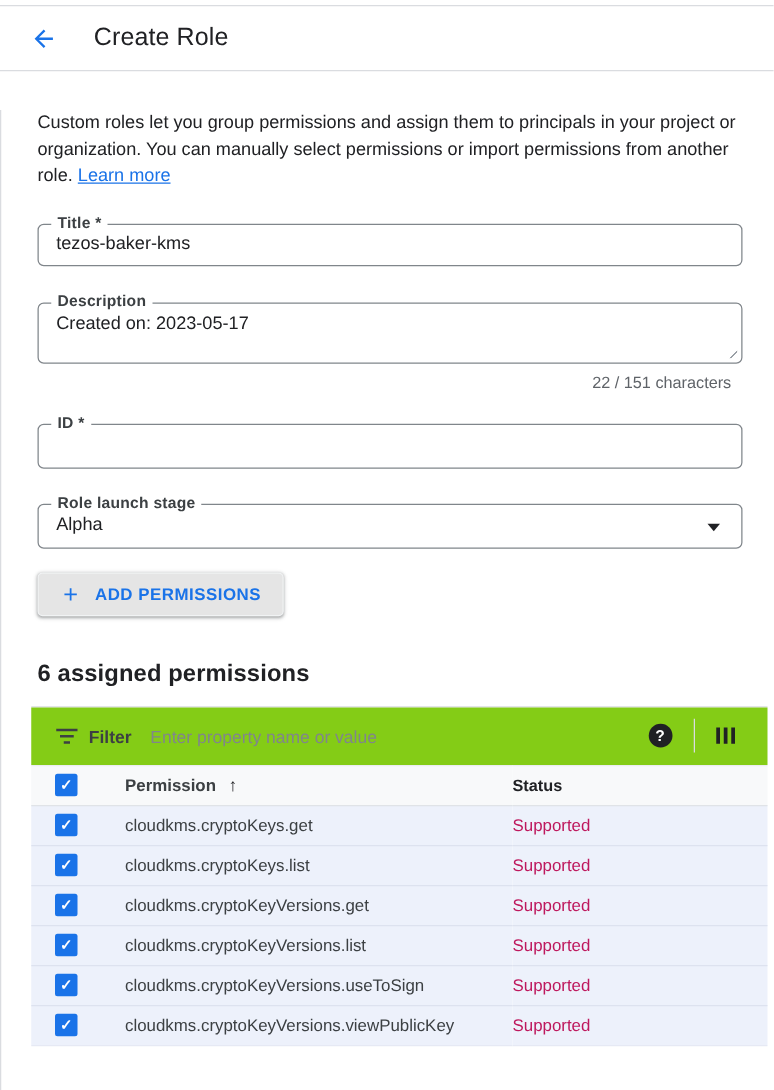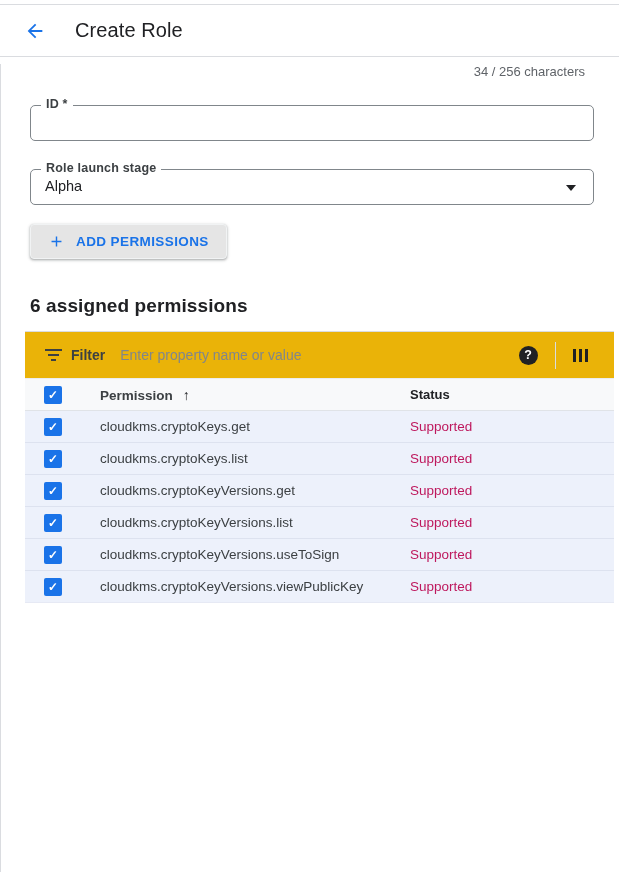--- a/index.html
+++ b/index.html
@@ -41,21 +41,21 @@
 
   .add-btn { display:inline-flex; align-items:center; gap:11px; margin:19px 0 0 29px;
              height:35px; padding:0 17px; background:#e5e5e5; border:1px solid #f1f3f4;
              border-radius:4px; cursor:pointer; color:#1a73e8; font-weight:bold;
              font-size:13.5px; letter-spacing:.4px; font-family:inherit;
              box-shadow:0 1px 2px rgba(60,64,67,.30), 0 1px 3px 1px rgba(60,64,67,.15); }
 
   .perm-heading { margin:36px 0 0 29px; font-size:19px; font-weight:bold; color:#202124; letter-spacing:.1px; }
 
   .table-wrap { margin:14px 5px 0 24px; border-top:1px solid #dadce0; }
-  .filter-row { height:46px; display:flex; align-items:center; padding:0 13px 0 20px; background:#eab308; }
+  .filter-row { height:46px; display:flex; align-items:center; padding:0 13px 0 20px; background:#84cc16; }
   .filter-icon { width:17px; display:flex; flex-direction:column; align-items:center; gap:3px; }
   .filter-icon i { display:block; height:2px; background:#3c4043; }
   .filter-icon i:nth-child(1){ width:17px; } .filter-icon i:nth-child(2){ width:11px; } .filter-icon i:nth-child(3){ width:5px; }
   .filter-label { font-size:14px; font-weight:bold; color:#3c4043; margin:0 15px 0 9px; }
   .filter-input { flex:1; border:none; outline:none; font-size:14px; color:#202124; font-family:inherit; background:transparent; }
   .filter-input::placeholder { color:#80868b; }
   .help-icon { width:19px; height:19px; border-radius:50%; background:#202124; color:#fff;
                font-size:12.5px; font-weight:bold; display:flex; align-items:center;
                justify-content:center; cursor:pointer; margin-right:17px; }
   .v-divider { width:1px; height:27px; background:#dadce0; }
@@ -89,23 +89,34 @@
       <svg width="22" height="22" viewBox="0 0 24 24">
           <path fill="#1a73e8" d="M20 11H7.83l5.59-5.59L12 4l-8 8 8 8 1.41-1.41L7.83 13H20v-2z"></path>
         </svg>
     </span>
   </button>
   <h1 class="page-title">Create Role</h1>
 </header>
 
 <main class="content">
 
-
-
-  <div class="counter">34 / 256 characters</div>
+  <p class="intro"><span>Custom roles let you group permissions and assign them to principals in your project or organization. You can manually select permissions or import permissions from another role.</span>
+    <a class="link">Learn more</a></p>
+
+  <div class="field field--title">
+    <span class="field-label">Title *</span>
+    <div class="field-value">tezos-baker-kms</div>
+  </div>
+
+  <div class="field field--desc">
+    <span class="field-label">Description</span>
+    <div class="field-value">Created on: 2023-05-17</div>
+    <span class="resize-handle"></span>
+  </div>
+  <div class="counter">22 / 151 characters</div>
 
   <div class="field field--id">
     <span class="field-label">ID *</span>
   </div>
 
   <div class="field field--stage">
     <span class="field-label">Role launch stage</span>
     <div class="field-value">Alpha</div>
     <span class="caret"></span>
   </div>

